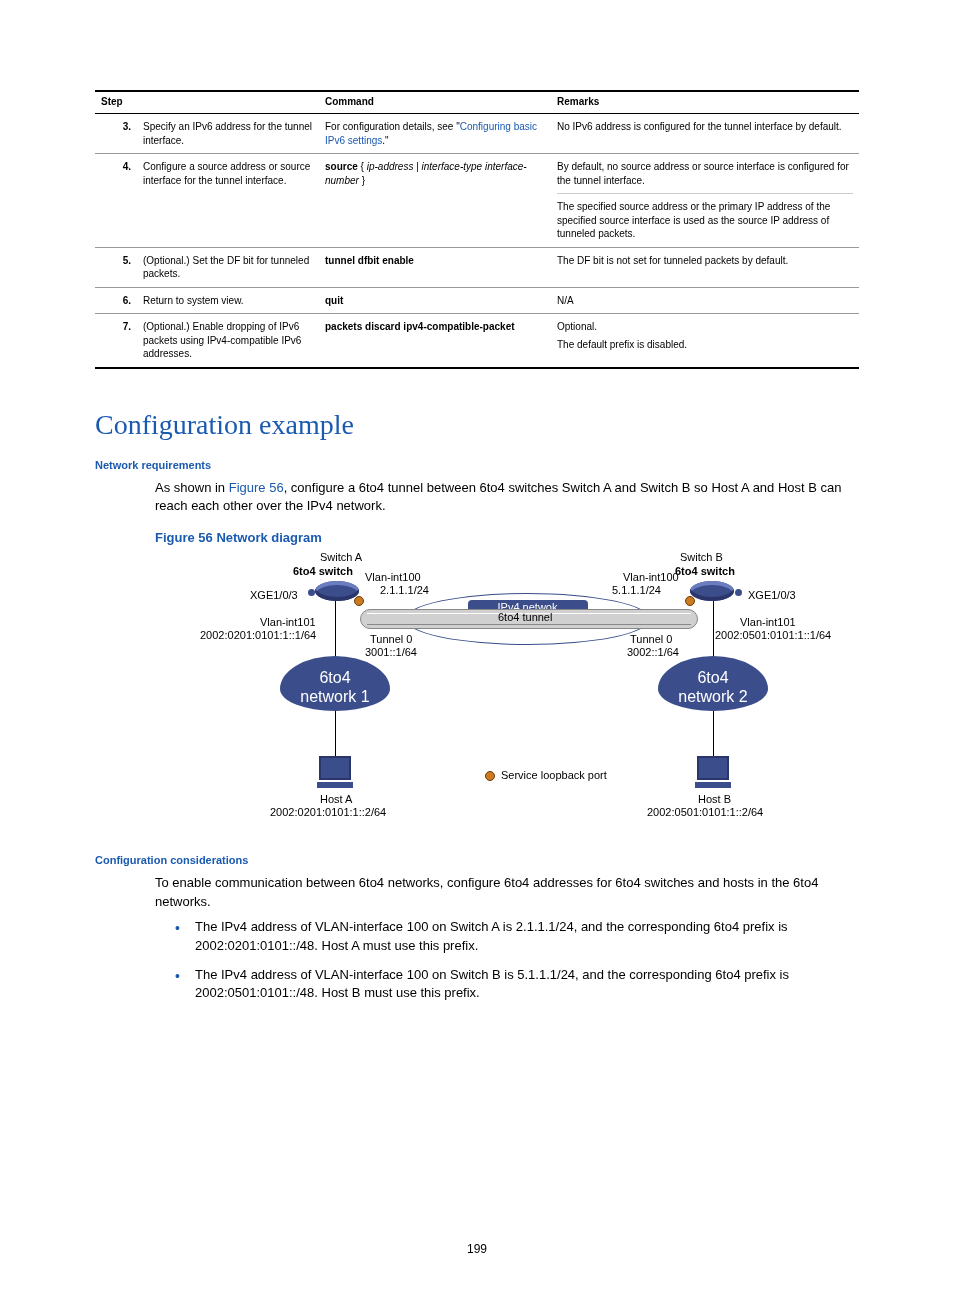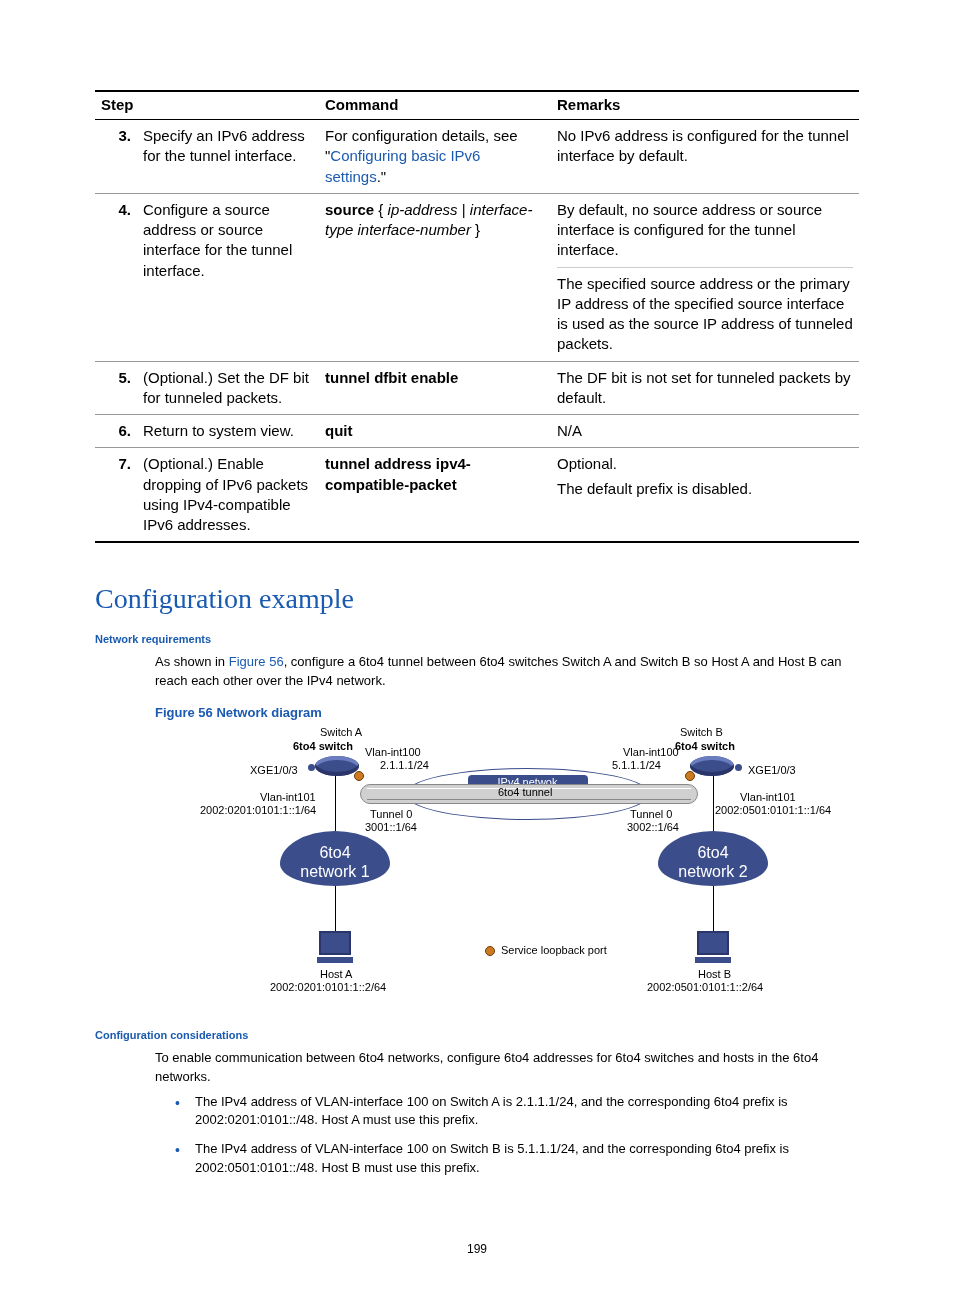--- a/index.html
+++ b/index.html
@@ -13,21 +13,21 @@
   .page {
     width: 954px;
     min-height: 1296px;
     padding: 90px 95px 40px 95px;
     box-sizing: border-box;
     position: relative;
   }
   table.steps {
     width: 100%;
     border-collapse: collapse;
-    font-size: 15px;
+    font-size: 10px;
   }
   table.steps th {
     text-align: left;
     font-weight: bold;
     padding: 4px 6px 6px 6px;
     border-top: 2px solid #000;
     border-bottom: 1px solid #000;
   }
   table.steps td {
     padding: 6px 6px;
@@ -229,21 +229,21 @@
       <tr>
         <td class="step-num">6.</td>
         <td>Return to system view.</td>
         <td><span class="cmd-bold">quit</span></td>
         <td>N/A</td>
       </tr>
 
       <tr class="last">
         <td class="step-num">7.</td>
         <td>(Optional.) Enable dropping of IPv6 packets using IPv4-compatible IPv6 addresses.</td>
-        <td><span class="cmd-bold" style="white-space:pre-line">tunnel address ipv4-compatible-packet</span></td>
+        <td><span class="cmd-bold" style="white-space:pre-line">packets discard ipv4-compatible-packet</span></td>
         <td>
           <div style="margin-bottom:4px">Optional.</div>
           <div>The default prefix is disabled.</div>
         </td>
       </tr>
     </tbody>
   </table>
 
   <h1 class="section">Configuration example</h1>
 

